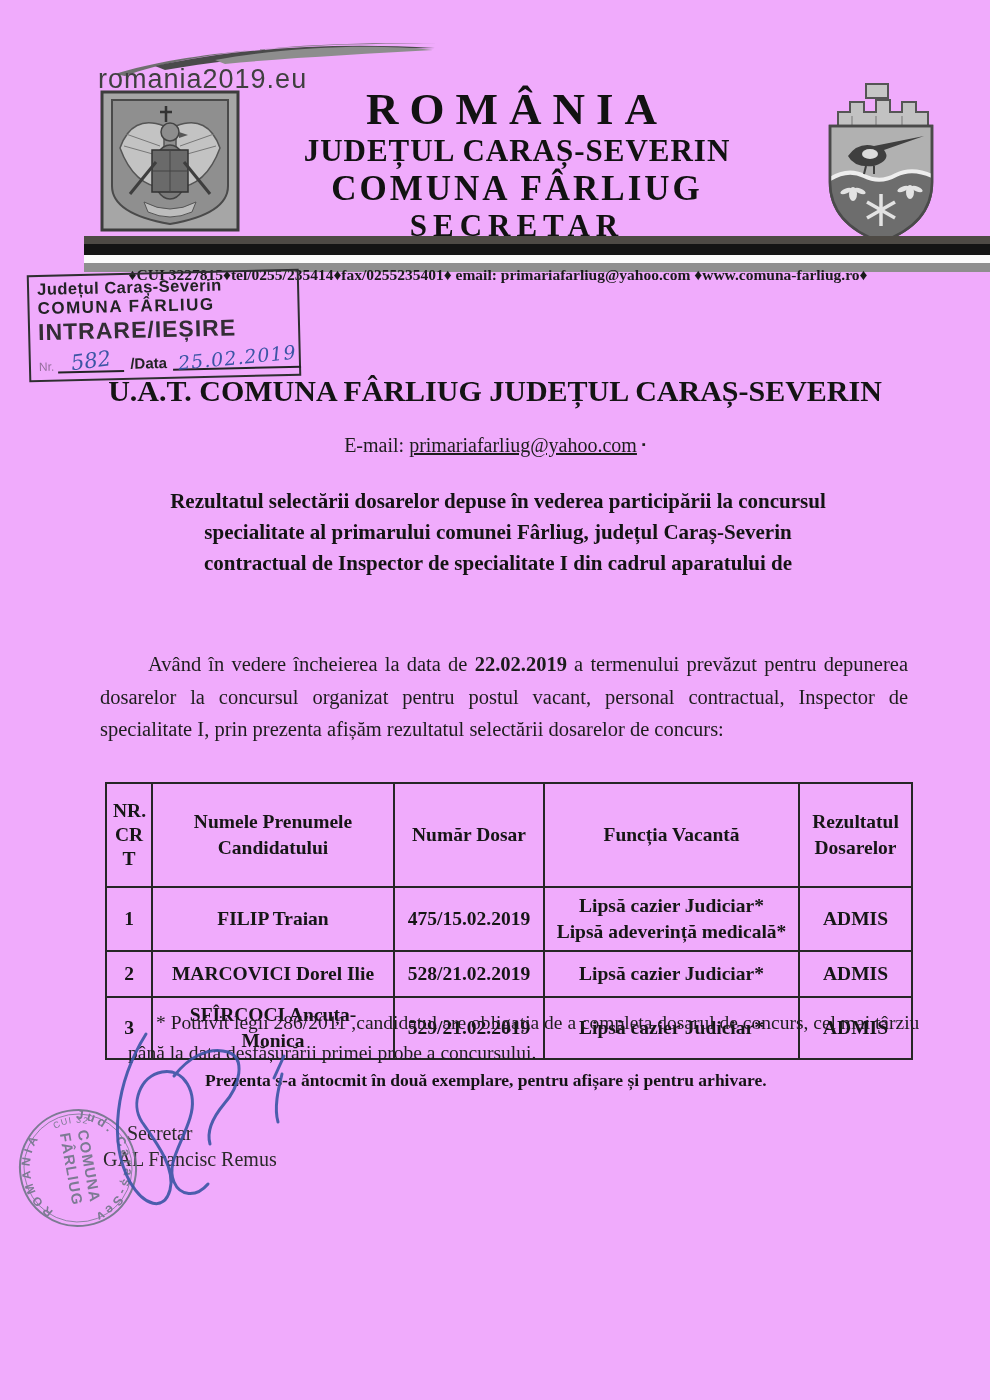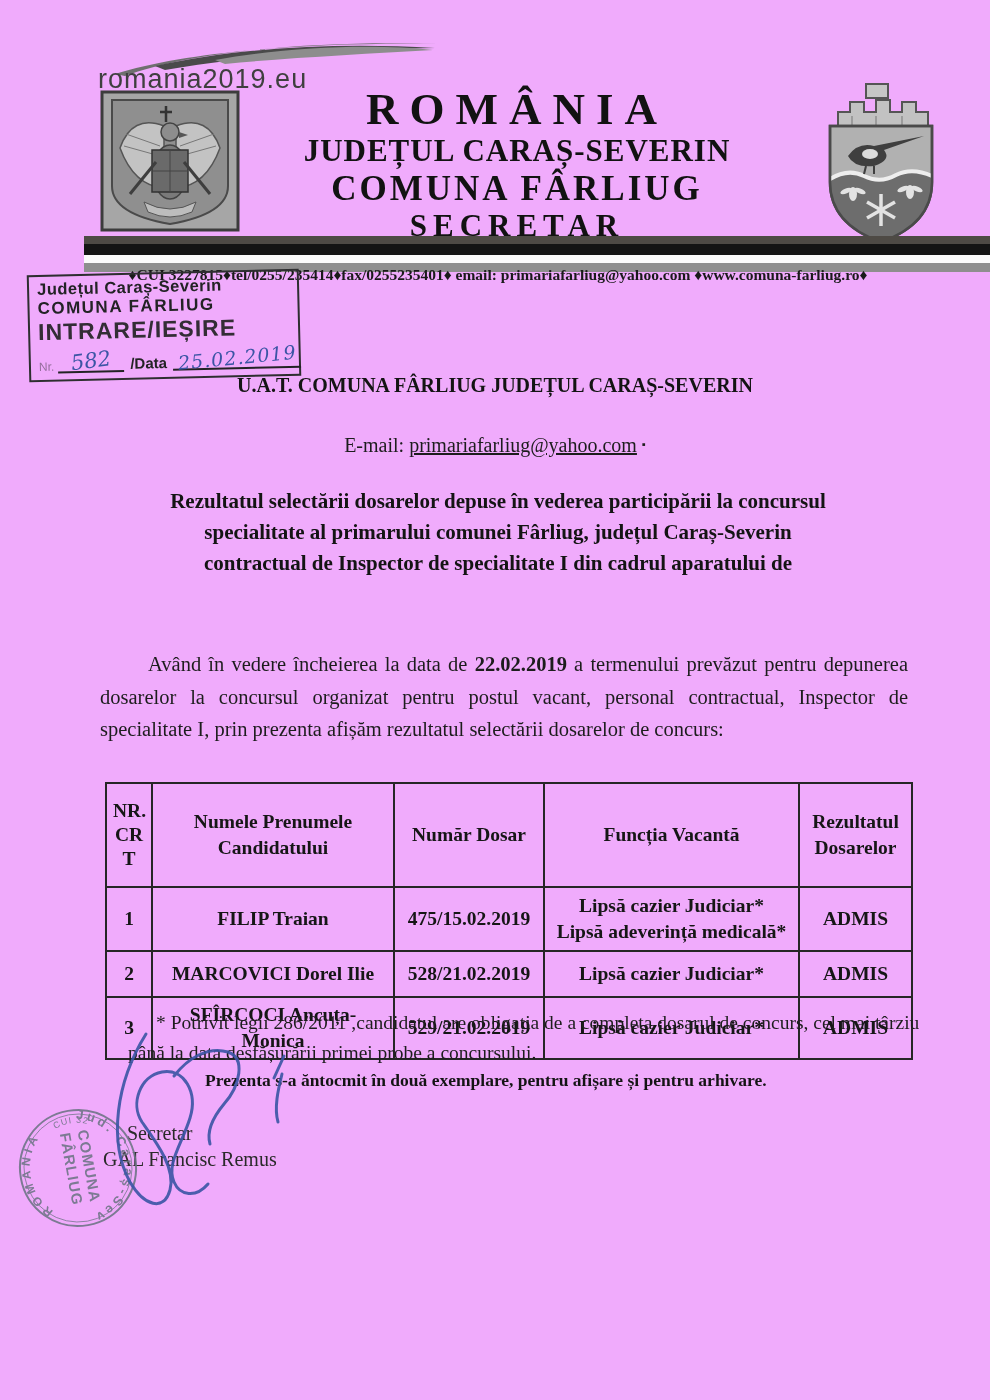--- a/index.html
+++ b/index.html
@@ -34,21 +34,21 @@
   .stamp-l3{font-size:23px;font-weight:bold;letter-spacing:1px;opacity:.92;}
   .stamp-row{display:flex;align-items:flex-end;margin-top:2px;}
   .stamp-nr{font-size:12px;opacity:.45;margin-right:4px;}
   .blank{border-bottom:2px solid #232325;display:inline-block;text-align:center;}
   .hand{font-style:italic;color:#3b55a5;font-family:"DejaVu Serif",serif;display:inline-block;}
   .hand-num{font-size:21px;transform:rotate(-6deg) translateY(2px);}
   .hand-date{font-size:19px;transform:rotate(-4deg) translateY(1px);letter-spacing:1px;}
   .stamp-data{font-size:15px;font-weight:bold;padding:0 6px;}
 
   
-  .lh1{width:990px;text-align:center;font-weight:bold;font-size:20px;color:#141414;}
+  .lh1{width:990px;text-align:center;font-weight:bold;font-size:30px;color:#141414;}
   .lh2{width:990px;text-align:center;font-size:20px;}
   .lh3{width:990px;text-align:center;font-size:20px;}
   .lh3 .email{text-decoration:underline;}
   .sq{font-size:11px;vertical-align:4px;}
 
   
   .doc-title{width:812px;text-align:center;font-weight:bold;font-size:21px;line-height:31px;color:#141414;}
   .body-par{width:808px;font-size:20.5px;line-height:32.5px;text-align:justify;text-indent:48px;}
 
   

